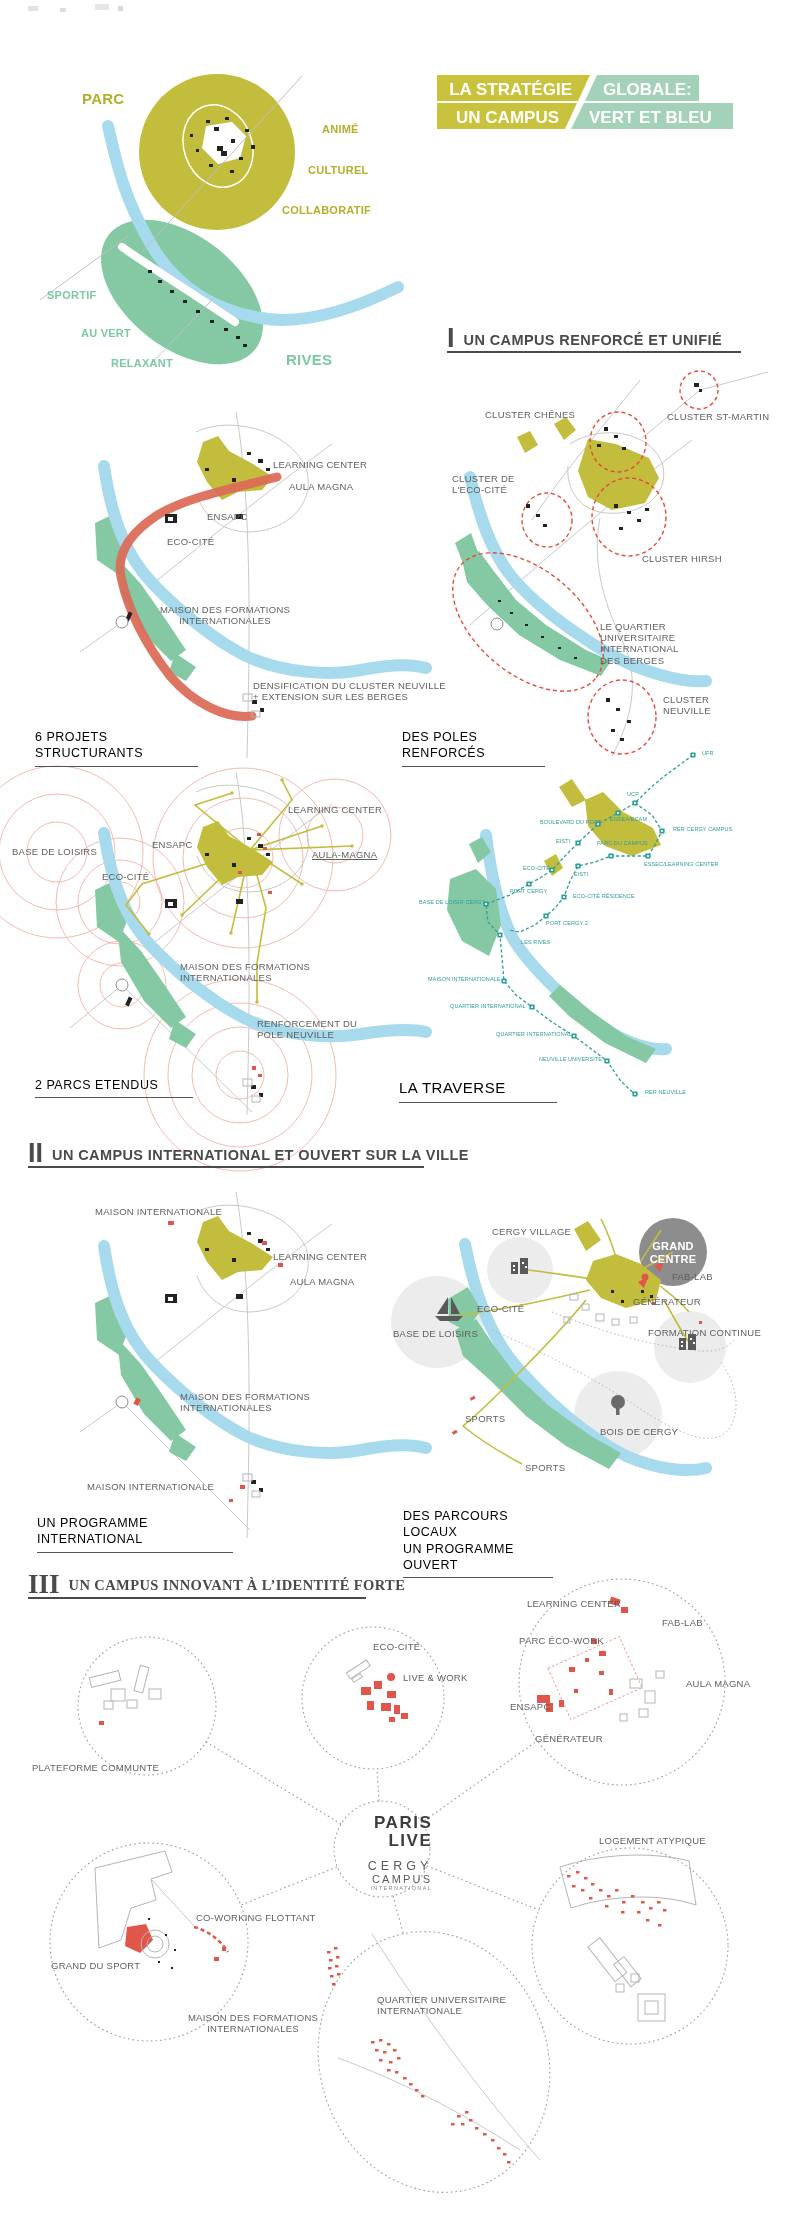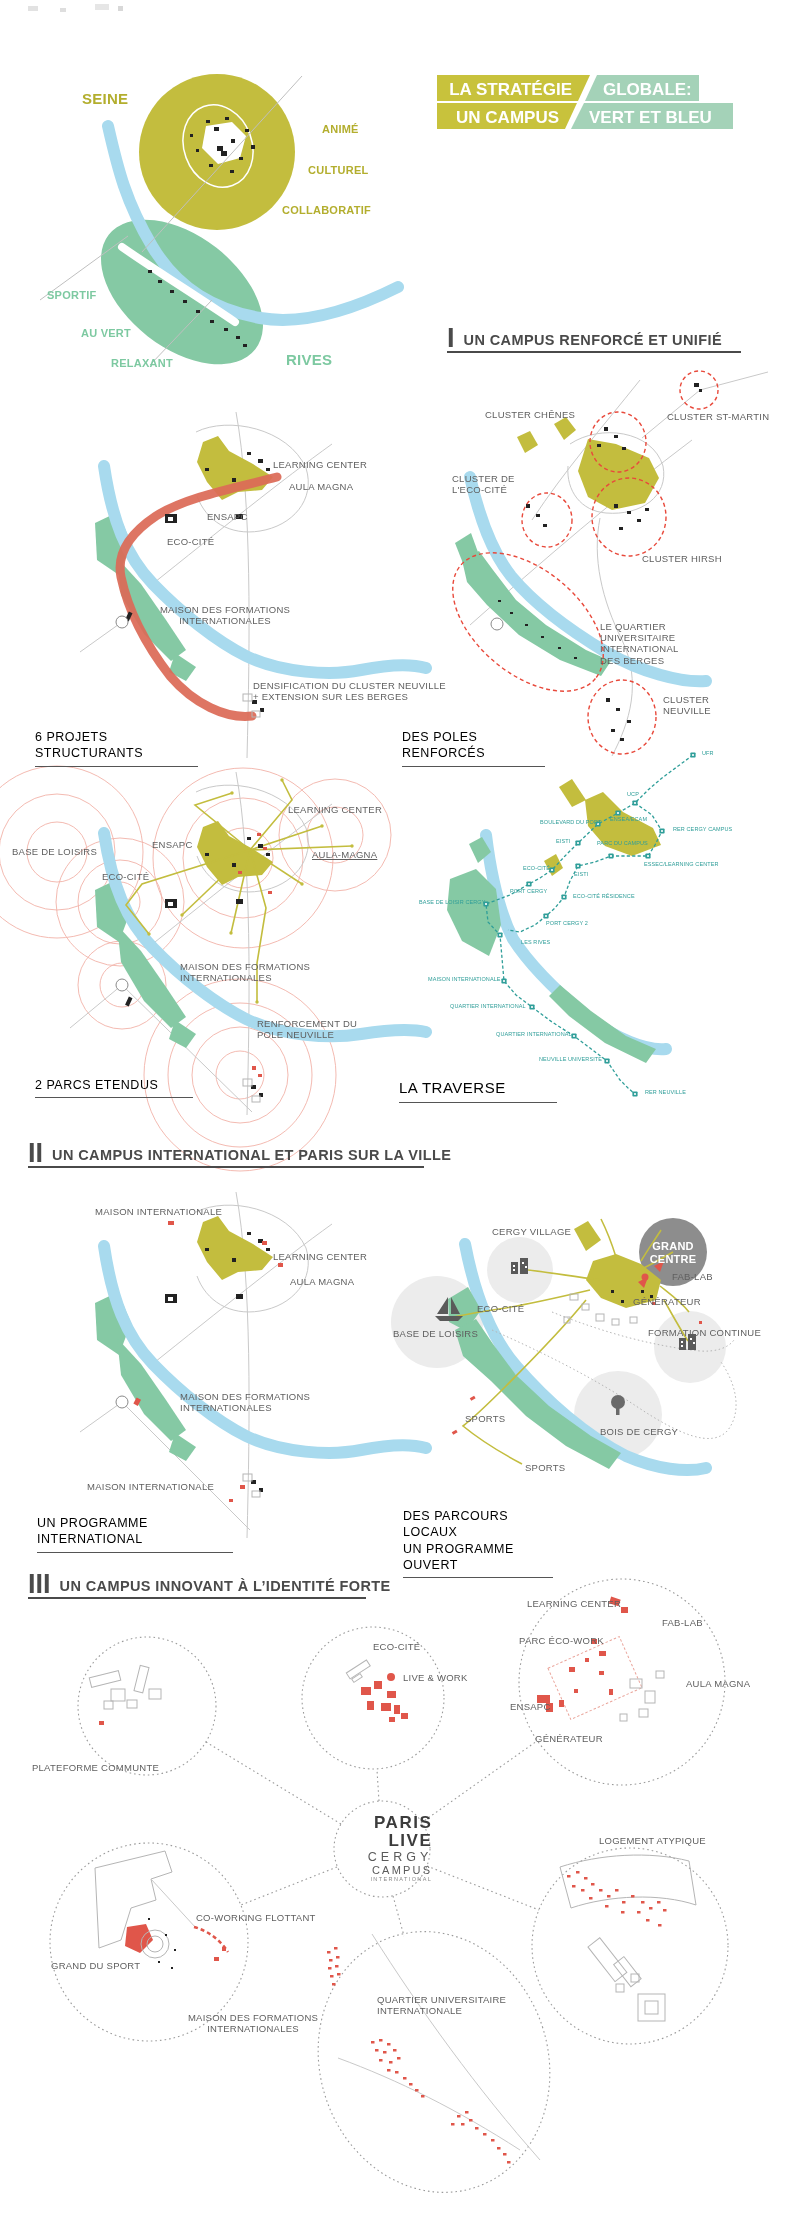--- a/index.html
+++ b/index.html
@@ -20,21 +20,21 @@
   .c-white{color:#ffffff;font-weight:bold}
   .a-c{transform:translateX(-50%);text-align:center}
   .cap{position:absolute;font-size:12.5px;color:#000000;letter-spacing:.5px;border-bottom:1.6px solid #555;padding-bottom:4px;white-space:pre-line;line-height:1.3}
   .cap.cap-lg{font-size:15px}
   .hdr{position:absolute;border-bottom:2.6px solid #4a4a4a;color:#4a4a4a;display:flex;align-items:flex-end;gap:9px;padding-bottom:2px;white-space:nowrap}
   .hdr .num{font-size:27px;font-weight:bold;line-height:.78}
   .hdr .txt{font-size:14.5px;font-weight:bold;letter-spacing:.4px;padding-bottom:1px}
   .logo{position:absolute;left:400px;top:1814px;transform:translateX(-50%);text-align:right;color:#3c3c3c;line-height:1.05}
   .logo span{display:block}
   .logo .l1,.logo .l2{font-size:17px;font-weight:bold;letter-spacing:1.5px}
-  .logo .l3{font-size:12.5px;letter-spacing:4px;color:#5a5a5a;margin-top:1px}
+  .logo .l3{font-size:12.5px;letter-spacing:4px;color:#5a5a5a;margin-top:10px}
   .logo .l4{font-size:11px;letter-spacing:2.2px;color:#5a5a5a;margin-top:1px}
   .logo .l5{font-size:5.5px;letter-spacing:1.4px;color:#8a8a8a;margin-top:1px}
   
   .riv{stroke:#a8daee;stroke-width:12;fill:none;stroke-linecap:round}
   .grn{fill:#85c9a4}
   .olv{fill:#c3bd3e}
   .rd{fill:none;stroke:#c9c9c9;stroke-width:1}
   .bb{fill:#222}
   .rb{fill:#e0564a}
   .dashred{fill:none;stroke:#e8493b;stroke-width:1.4;stroke-dasharray:4 3}
@@ -568,21 +568,21 @@
   </svg>
 
   <div id="labels">
     <div class="logo">
       <span class="l1">PARIS</span>
       <span class="l2">LIVE</span>
       <span class="l3">CERGY</span>
       <span class="l4">CAMPUS</span>
       <span class="l5">INTERNATIONAL</span>
     </div>
-  <span class="lbl c-olive s-lg" style="left: 82px; top: 90px;">SEINE</span>
+  <span class="lbl c-olive s-lg" style="left: 82px; top: 90px;">PARC</span>
       <span class="lbl c-olive s-md" style="left: 322px; top: 123px;">ANIMÉ</span>
       <span class="lbl c-olive s-md" style="left: 308px; top: 164px;">CULTUREL</span>
       <span class="lbl c-olive s-md" style="left: 282px; top: 204px;">COLLABORATIF</span>
       <span class="lbl c-green s-md" style="left: 47px; top: 289px;">SPORTIF</span>
       <span class="lbl c-green s-md" style="left: 81px; top: 327px;">AU VERT</span>
       <span class="lbl c-green s-md" style="left: 111px; top: 357px;">RELAXANT</span>
       <span class="lbl c-green s-lg" style="left: 286px; top: 351px;">RIVES</span>
       <span class="lbl c-gray s-sm" style="left: 273px; top: 459px;">LEARNING CENTER</span>
       <span class="lbl c-gray s-sm" style="left: 289px; top: 481px;">AULA MAGNA</span>
       <span class="lbl c-gray s-sm" style="left: 207px; top: 511px;">ENSAPC</span>
@@ -650,23 +650,23 @@
       <div class="cap cap-lg" style="left: 399px; top: 1078px; width: 158px;">LA TRAVERSE</div>
       <div class="cap" style="left: 37px; top: 1515px; width: 196px;">UN PROGRAMME INTERNATIONAL</div>
       <div class="cap" style="left: 403px; top: 1508px; width: 150px;">DES PARCOURS LOCAUX
 UN PROGRAMME OUVERT</div>
       <div class="hdr" style="left: 447px; top: 328px; width: 294px;">
         <span class="num">I</span>
         <span class="txt">UN CAMPUS RENFORCÉ ET UNIFIÉ</span>
       </div>
       <div class="hdr" style="left: 28px; top: 1143px; width: 396px;">
         <span class="num">II</span>
-        <span class="txt">UN CAMPUS INTERNATIONAL ET PARIS SUR LA VILLE</span>
+        <span class="txt">UN CAMPUS INTERNATIONAL ET OUVERT SUR LA VILLE</span>
       </div>
-      <div class="hdr" style="left: 28px; top: 1574px; width: 338px;">
+      <div class="hdr" style="left: 28px; top: 1574px; width: 338px; font-family: Liberation Serif, serif;">
         <span class="num">III</span>
         <span class="txt">UN CAMPUS INNOVANT À L’IDENTITÉ FORTE</span>
       </div>
       <span class="lbl c-teal s-xs" style="left: 702px; top: 751px;">UFR</span>
       <span class="lbl c-teal s-xs" style="left: 627px; top: 792px;">UCP</span>
       <span class="lbl c-teal s-xs" style="left: 610px; top: 817px;">ENSEA/ECAM</span>
       <span class="lbl c-teal s-xs" style="left: 673px; top: 827px;">RER CERGY CAMPUS</span>
       <span class="lbl c-teal s-xs" style="left: 540px; top: 820px;">BOULEVARD DU PORT</span>
       <span class="lbl c-teal s-xs" style="left: 556px; top: 839px;">EISTI</span>
       <span class="lbl c-teal s-xs" style="left: 597px; top: 841px;">PARC DU CAMPUS</span>

